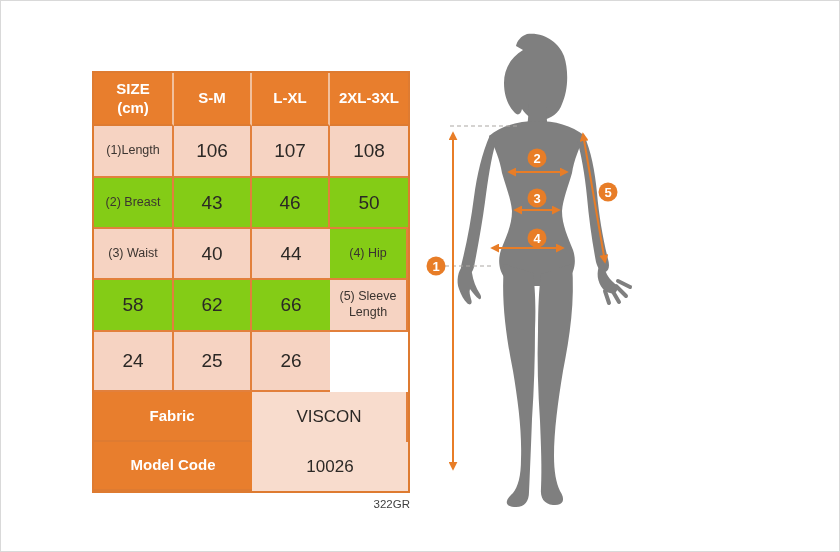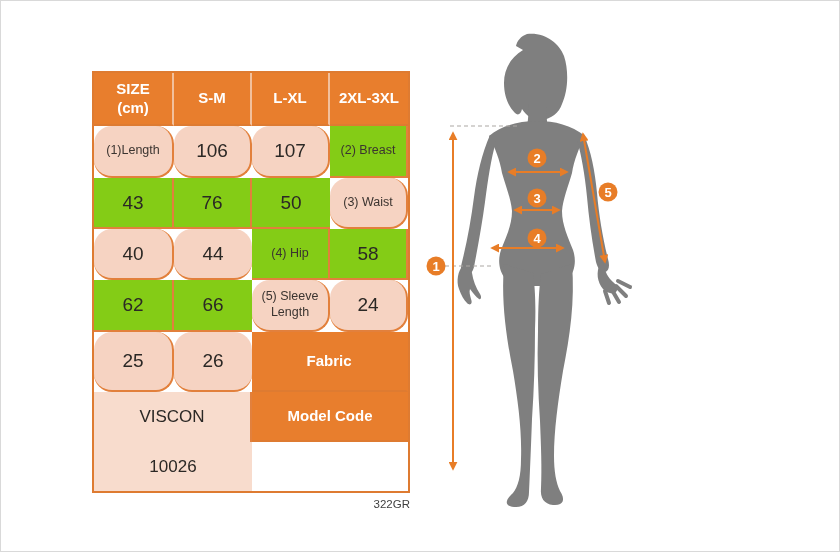--- a/index.html
+++ b/index.html
@@ -41,21 +41,21 @@
     background: #e87e2d;
     color: #ffffff;
     font-weight: bold;
     font-size: 15px;
     border-right: 2px solid #f2c09c;
     border-bottom: 2px solid #de7b31;
   }
   .head-cell.last-col { border-right: none; }
   .corner { white-space: pre-line; }
 
-  .row-dark  { background: #f6d3c2; border-radius: 18px; }
+  .row-dark  { background: #f6d3c2; }
   .row-light { background: #84cc16; }
 
   .label-cell { font-size: 12.5px; color: #3b3430; }
   .value-cell { font-size: 19px; color: #2b2825; }
 
   .footer-head {
     background: #e87e2d;
     color: #ffffff;
     font-weight: bold;
     font-size: 15px;
@@ -110,24 +110,25 @@
 
   <div class="cell head-cell corner">SIZE
 (cm)</div>
   <div class="cell head-cell">S-M</div>
   <div class="cell head-cell">L-XL</div>
   <div class="cell head-cell last-col">2XL-3XL</div>
 
   <div class="cell row-dark label-cell">(1)Length</div>
   <div class="cell row-dark value-cell">106</div>
   <div class="cell row-dark value-cell">107</div>
+  <div class="cell row-dark value-cell last-col">108</div>
 
   <div class="cell row-light label-cell">(2) Breast</div>
   <div class="cell row-light value-cell">43</div>
-  <div class="cell row-light value-cell">76</div>
+  <div class="cell row-light value-cell">46</div>
   <div class="cell row-light value-cell last-col">50</div>
 
   <div class="cell row-dark label-cell">(3) Waist</div>
   <div class="cell row-dark value-cell">40</div>
   <div class="cell row-dark value-cell last-col">44</div>
 
   <div class="cell row-light label-cell">(4) Hip</div>
   <div class="cell row-light value-cell">58</div>
   <div class="cell row-light value-cell">62</div>
   <div class="cell row-light value-cell last-col">66</div>

